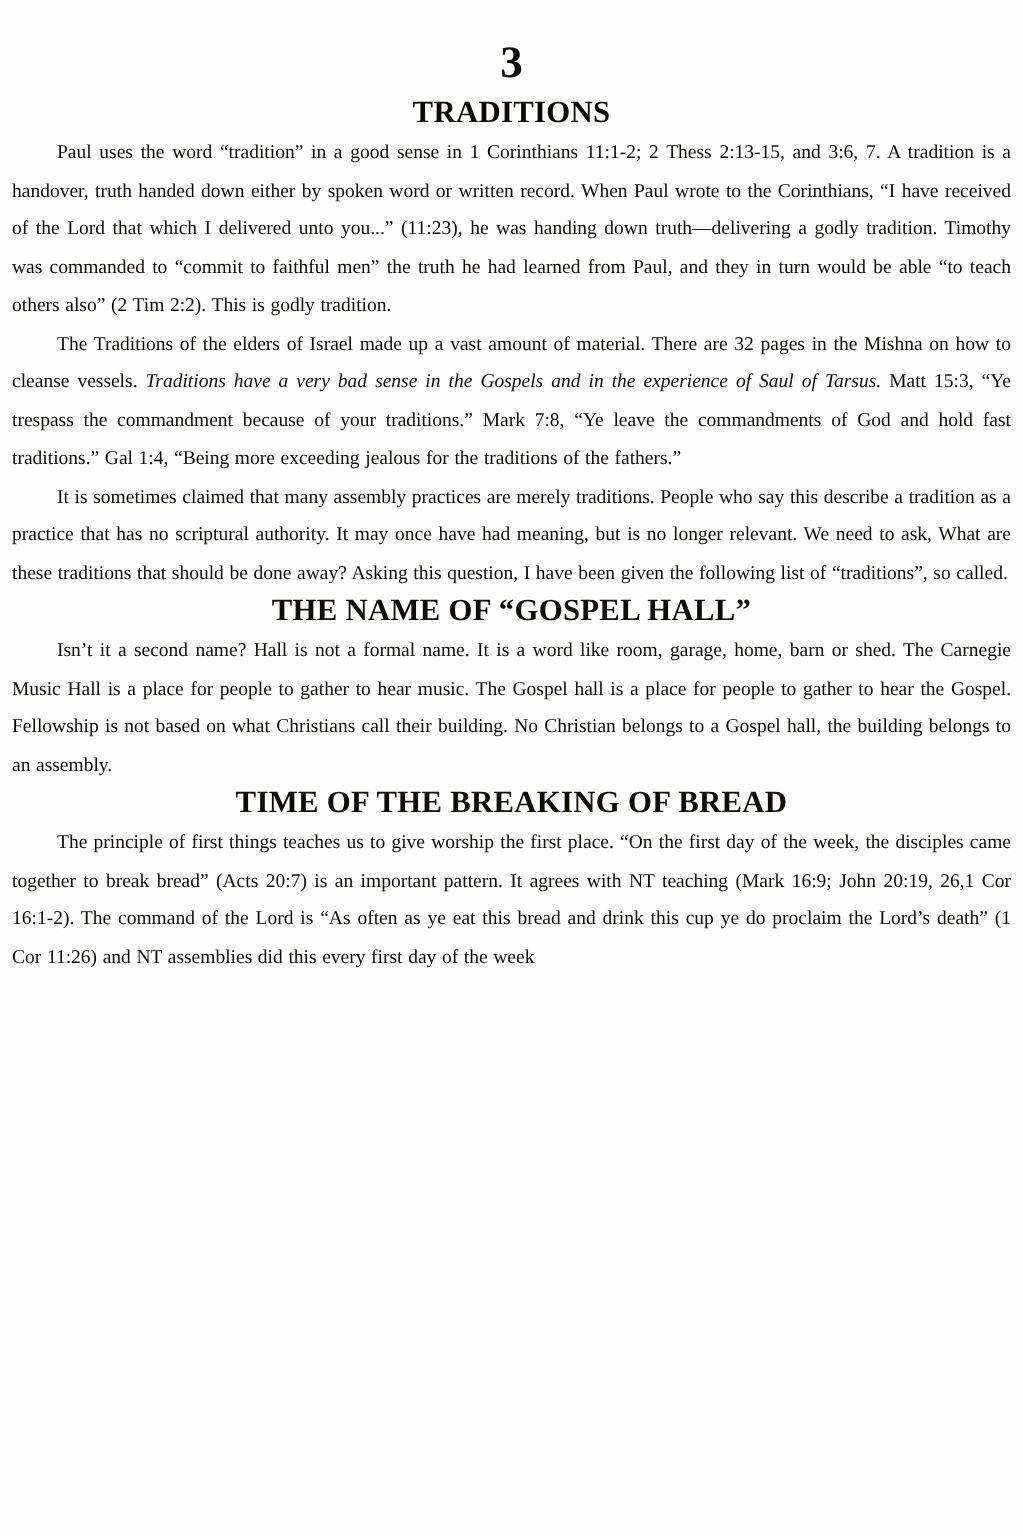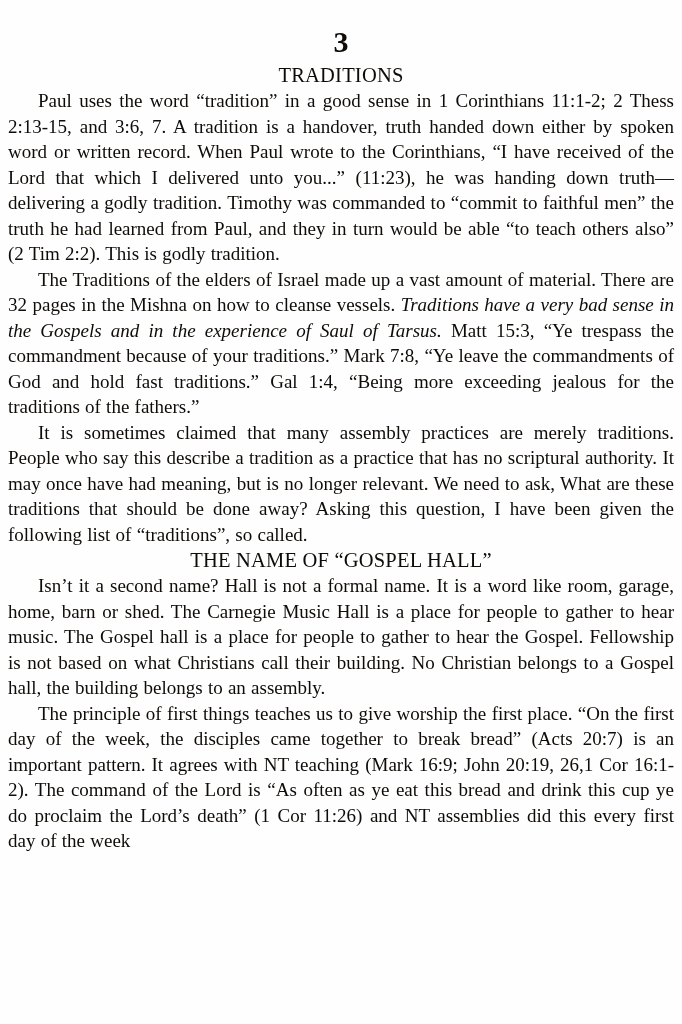--- a/index.html
+++ b/index.html
@@ -22,28 +22,28 @@
   .chapter-number {
     text-align: center;
     font-size: 30px;
     font-weight: bold;
     line-height: 36px;
     margin: 0 0 2px 0;
   }
   .section-heading {
     text-align: center;
     font-size: 20.5px;
-    font-weight: normal;
+    font-weight: bold;
     line-height: 26px;
     margin: 0;
     letter-spacing: 0.2px;
   }
   .para {
     margin: 0;
-    font-size: 19px;
+    font-size: 13px;
     line-height: 25.5px;
     text-align: justify;
     text-indent: 30px;
     word-spacing: 0.5px;
   }
   .it {
     font-style: italic;
   }
 </style>
 </head>
@@ -59,18 +59,19 @@
 
   <p class="para"><span>The Traditions of the elders of Israel made up a vast amount of material. There are 32 pages in the Mishna on how to cleanse vessels. </span><span class="it">Traditions have a very bad sense in the Gospels and in the experience of Saul of Tarsus.</span><span> Matt 15:3, “Ye trespass the commandment because of your traditions.” Mark 7:8, “Ye leave the commandments of God and hold fast traditions.” Gal 1:4, “Being more exceeding jealous for the traditions of the fathers.”</span></p>
 
 
   <p class="para"><span>It is sometimes claimed that many assembly practices are merely traditions. People who say this describe a tradition as a practice that has no scriptural authority. It may once have had meaning, but is no longer relevant. We need to ask, What are these traditions that should be done away? Asking this question, I have been given the following list of “traditions”, so called.</span></p>
 
   <h2 class="section-heading">THE NAME OF “GOSPEL HALL”</h2>
 
   <p class="para"><span>Isn’t it a second name? Hall is not a formal name. It is a word like room, garage, home, barn or shed. The Carnegie Music Hall is a place for people to gather to hear music. The Gospel hall is a place for people to gather to hear the Gospel. Fellowship is not based on what Christians call their building. No Christian belongs to a Gospel hall, the building belongs to an assembly.</span></p>
 
+  <h2 class="section-heading">TIME OF THE BREAKING OF BREAD</h2>
 
   <p class="para"><span>The principle of first things teaches us to give worship the first place. “On the first day of the week, the disciples came together to break bread” (Acts 20:7) is an important pattern. It agrees with NT teaching (Mark 16:9; John 20:19, 26,1 Cor 16:1-2). The command of the Lord is “As often as ye eat this bread and drink this cup ye do proclaim the Lord’s death” (1 Cor 11:26) and NT assemblies did this every first day of the week</span></p>
 
 
 
 </div>
 
 </body></html>

